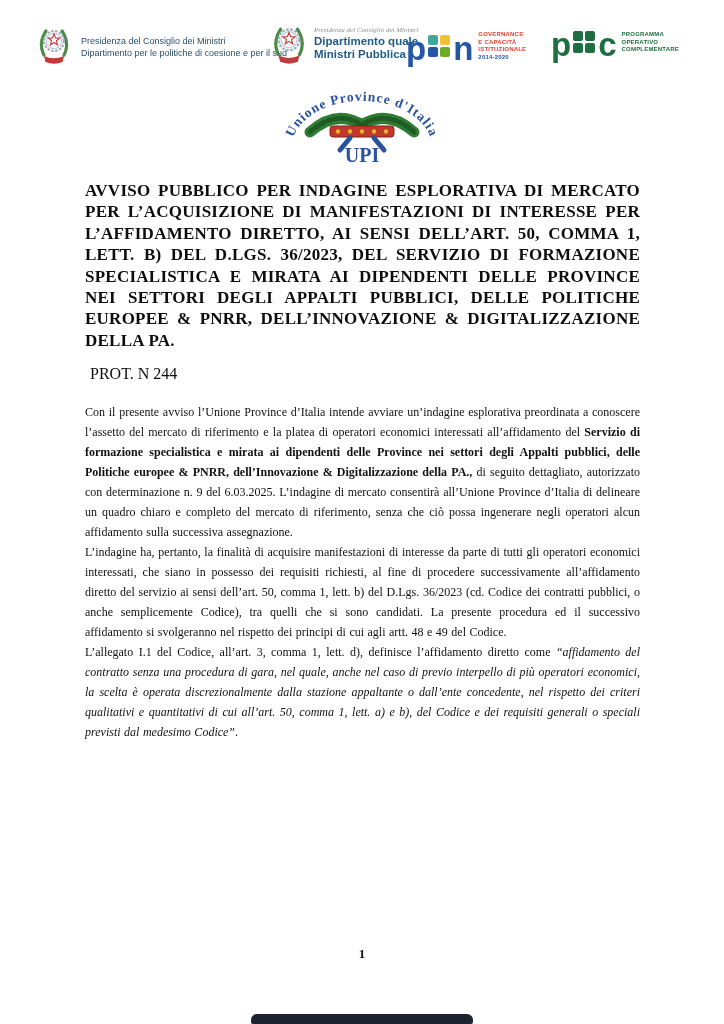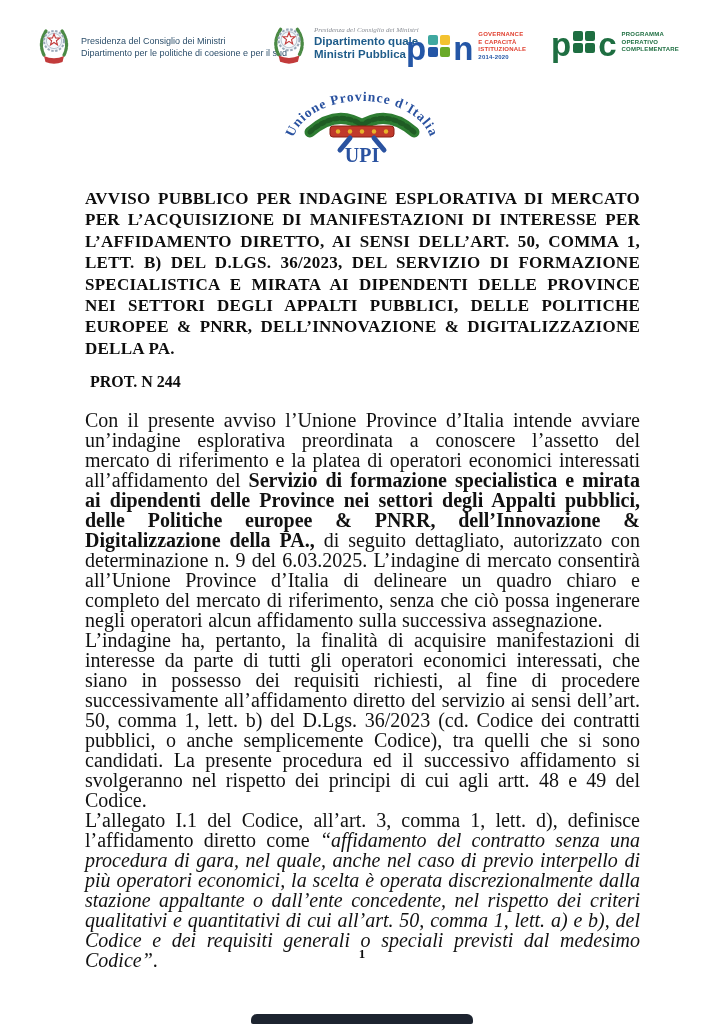--- a/index.html
+++ b/index.html
@@ -40,28 +40,28 @@
   }
   .sq-grid{display:grid;grid-template-columns:10px 10px;grid-template-rows:10px 10px;gap:2px;}
   .sq{width:10px;height:10px;border-radius:2px;}
   .brand-caption{
     font-family:"Liberation Sans",sans-serif;font-weight:bold;
     font-size:6px;line-height:7.5px;letter-spacing:.2px;
   }
   
   .upi{position:absolute;top:82px;left:0;right:0;text-align:center;}
   
-  .content{position:absolute;left:85px;width:555px;top:188px;}
+  .content{position:absolute;left:85px;width:555px;top:180px;}
   .doc-title{
     font-weight:bold;font-size:17px;line-height:21.4px;
     text-align:justify;letter-spacing:.25px;color:#0d0d0d;
   }
-  .prot{font-weight:bold;font-size:16px;margin-top:14px;padding-left:5px;color:#0d0d0d;}
+  .prot{font-weight:normal;font-size:16px;margin-top:14px;padding-left:5px;color:#0d0d0d;}
   .body-text{margin-top:19px;}
-  .body-text p{font-size:20px;line-height:20px;text-align:justify;margin:0;word-spacing:.5px;}
+  .body-text p{font-size:12px;line-height:20px;text-align:justify;margin:0;word-spacing:.5px;}
   .run-bold{font-weight:bold;}
   .run-italic{font-style:italic;}
   .page-number{
     position:absolute;top:946px;left:0;right:0;text-align:center;
     font-size:13px;font-weight:bold;color:#0d0d0d;
   }
   .bottom-bar{
     position:absolute;bottom:0;left:50%;transform:translateX(-50%);
     width:222px;height:10px;background:#1d2430;border-radius:6px 6px 2px 2px;
   }

